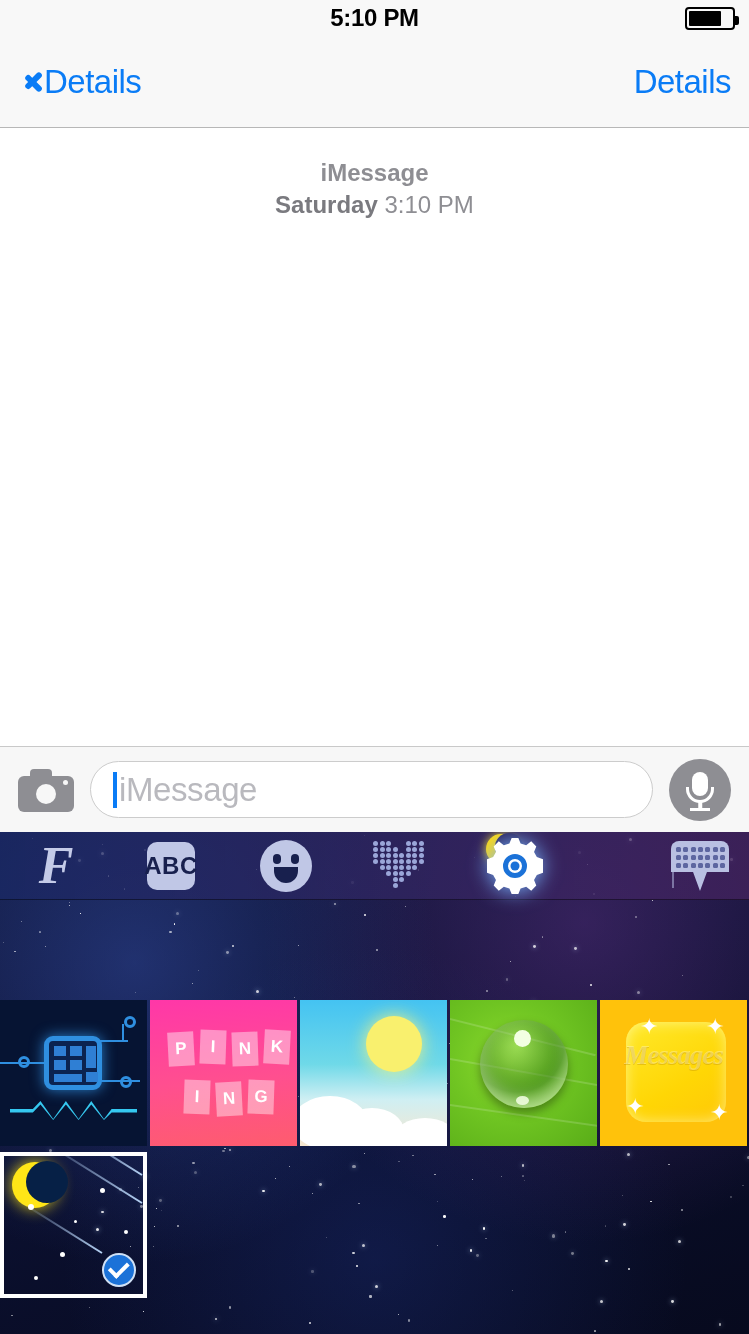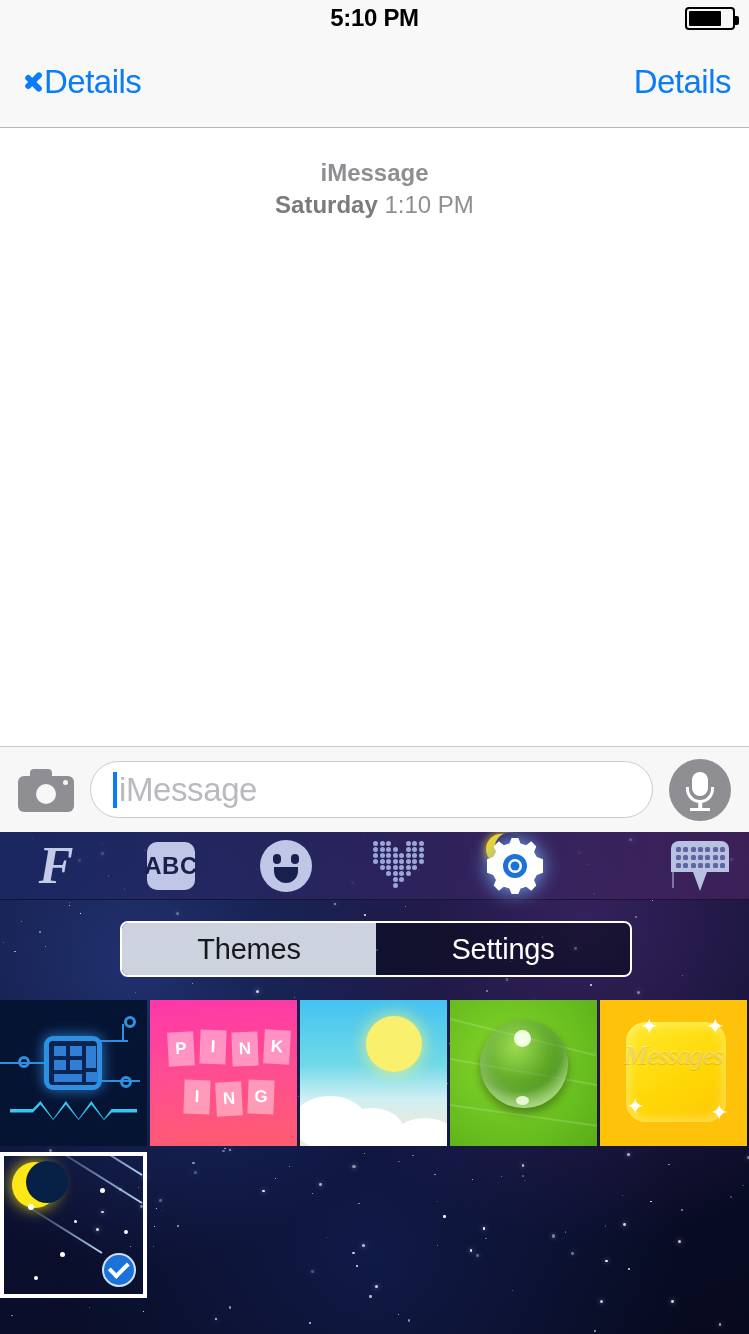--- a/index.html
+++ b/index.html
@@ -278,21 +278,21 @@
       <span class="nav-back-label">Details</span>
     </div>
     <div class="nav-details">Details</div>
   </div>
 
   <div class="convo">
     <div class="msg-meta">
       <div class="svc">iMessage</div>
       <div class="when">
         <b>Saturday</b>
-        <span>1:10 PM</span>
+        <span>3:10 PM</span>
       </div>
     </div>
   </div>
 
   <div class="input-bar">
     <div class="cam">
       <div class="body"></div>
         <div class="hump"></div>
         <div class="lens"></div>
         <div class="dot"></div>
@@ -594,24 +594,20 @@
             <i class="k" style="left: 12.3px; top: 22px; width: 5px; height: 5px;"></i>
             <i class="k" style="left: 19.6px; top: 22px; width: 5px; height: 5px;"></i>
             <i class="k" style="left: 26.9px; top: 22px; width: 5px; height: 5px;"></i>
             <i class="k" style="left: 34.2px; top: 22px; width: 5px; height: 5px;"></i>
             <i class="k" style="left: 41.5px; top: 22px; width: 5px; height: 5px;"></i>
             <i class="k" style="left: 48.8px; top: 22px; width: 5px; height: 5px;"></i>
           </span>
       </div>
     </div>
 
-    <div class="seg">
-      <div class="seg-btn active">Themes</div>
-      <div class="seg-btn idle">Settings</div>
-    </div>
 
     <div class="grid">
       <div class="row">
 
         <div class="cell t-circuit">
           <span class="wire" style="left:0;top:62px;width:44px"></span>
           <span class="wire" style="left:100px;top:40px;width:28px"></span>
           <span class="wire" style="left:100px;top:80px;width:40px"></span>
           <span class="wire" style="left:122px;top:24px;width:2px;height:18px"></span>
           <span class="node" style="left:18px;top:56px"></span>

